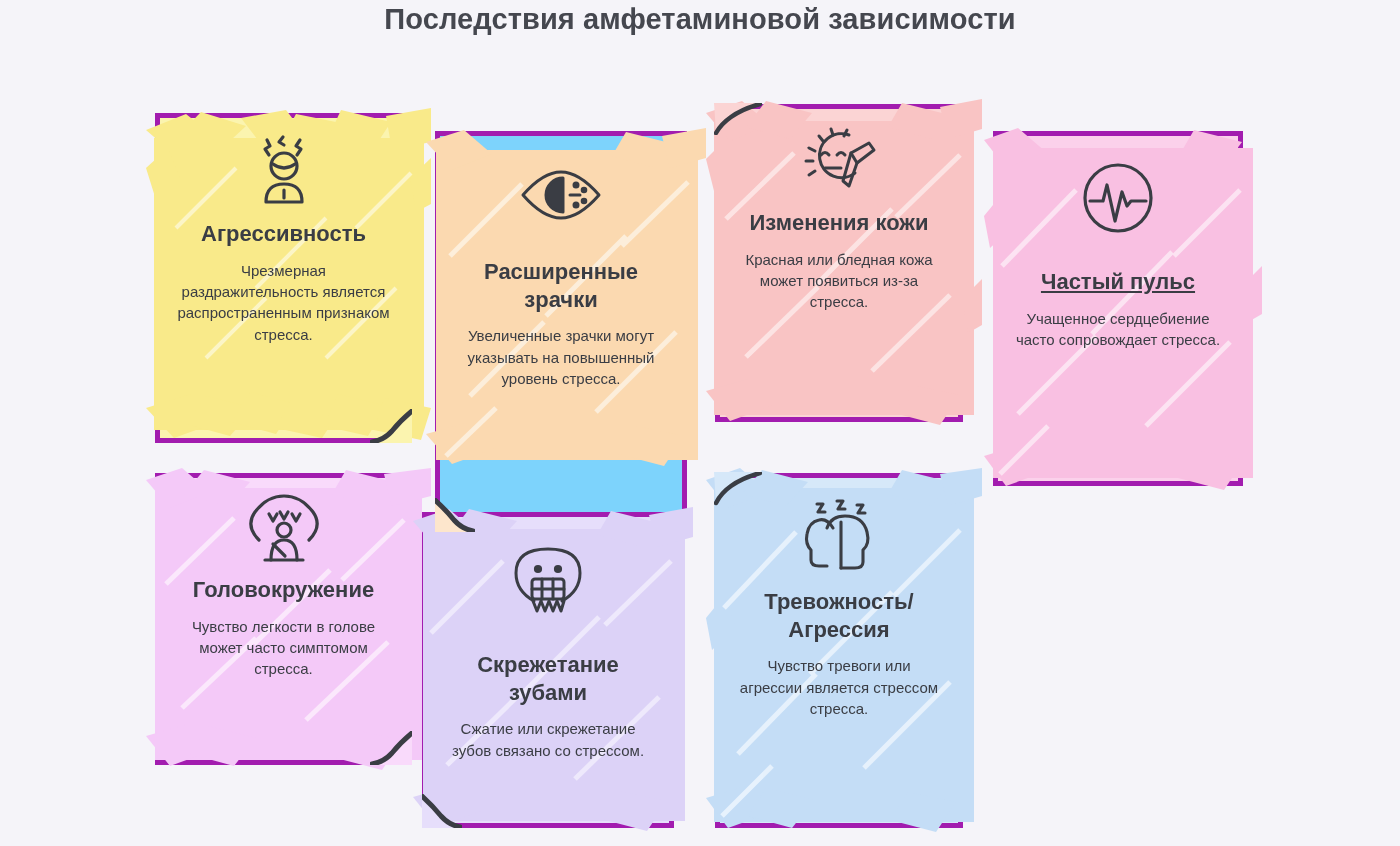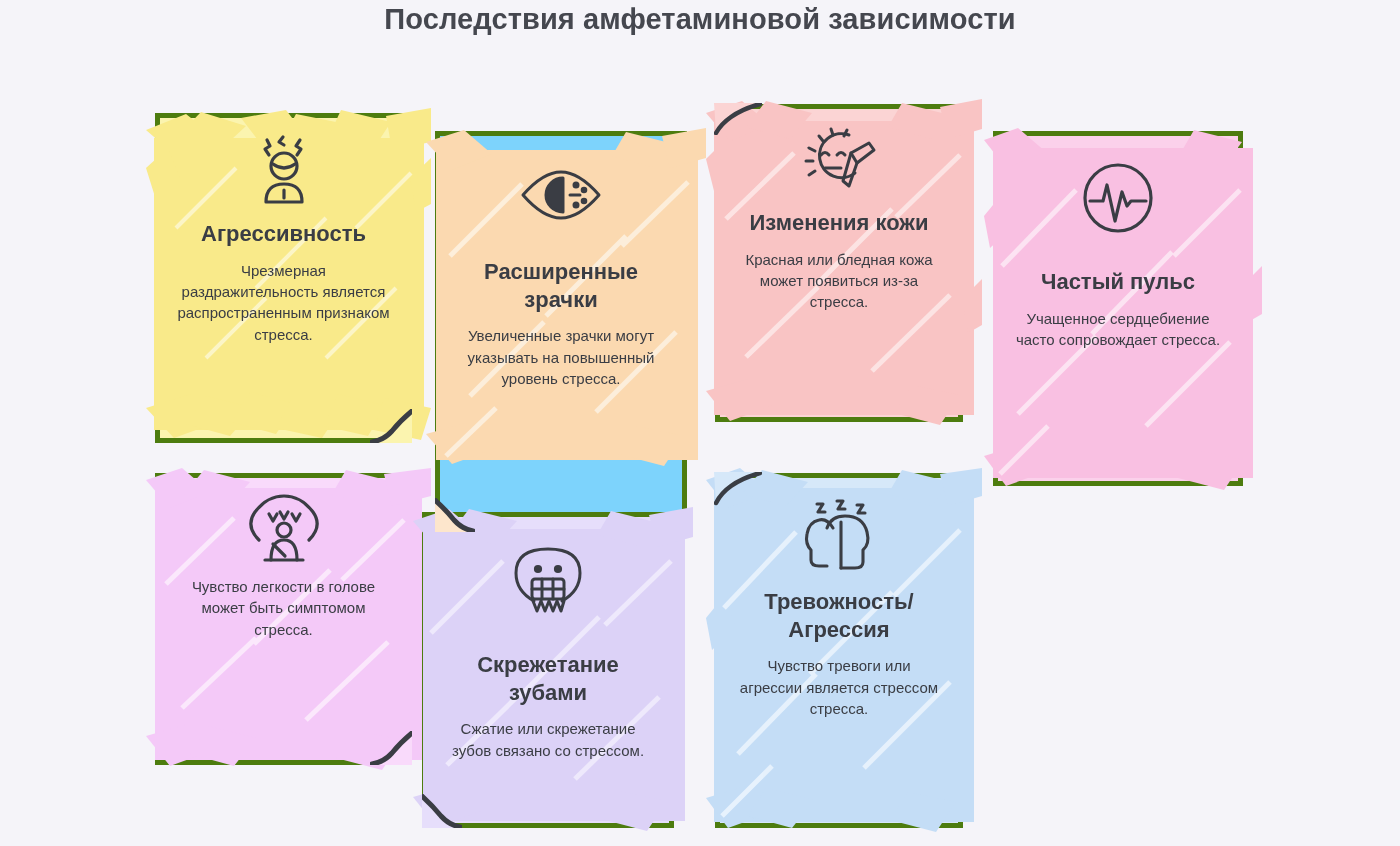--- a/index.html
+++ b/index.html
@@ -16,21 +16,21 @@
     font-weight: bold;
     color: #45474f;
     line-height: 1.32;
     padding-top: 0;
     letter-spacing: 0.1px;
   }
   #board { position: relative; width: 1400px; height: 846px; }
 
   .card {
     position: absolute;
-    border: 5px solid #4d7c0f;
+    border: 5px solid #a21caf;
     padding: 14px 16px 28px 16px;
     display: flex;
     flex-direction: column;
     align-items: center;
     overflow: visible;
   }
   .card .paint {
     position: absolute;
     left: -14px; right: -14px; top: -10px; bottom: -10px;
     z-index: 0;
@@ -240,21 +240,21 @@
         </g>
       </svg>
     </div>
     <div class="inner">
       <div class="card-icon" style="margin-top:8px;">
         <svg width="80" height="80" viewBox="0 0 80 80" fill="none" stroke="#3a3d44" stroke-width="3.2" stroke-linecap="round" stroke-linejoin="round">
           <circle cx="40" cy="40" r="33"></circle>
           <path d="M12 43 H25 L29 27 L37 63 L44 34 L49 48 L53 43 H68"></path>
         </svg>
       </div>
-      <div class="card-title" style="margin-top:20px;">Частый пульс</div>
+      <div class="card-title" style="margin-top:20px;text-decoration:underline;">Частый пульс</div>
       <div class="card-body">Учащенное сердцебиение часто сопровождает стресса.</div>
     </div>
   </div>
 
   <div class="card" style="left: 155px; top: 473px; width: 257px; height: 292px; background: rgb(249, 218, 251);">
     <div class="paint">
       <svg width="285" height="312" viewBox="0 0 285 312" preserveAspectRatio="none">
         <g fill="#f4c9f8">
           <rect x="9" y="20" width="267" height="272"></rect>
           <polygon points="0,12 36,0 64,24 24,40"></polygon>
@@ -280,21 +280,22 @@
           <path d="M18 48 Q4 34 14 20 Q26 4 43 4 Q60 4 72 20 Q82 34 68 48"></path>
           <path d="M28 22 L32 29 L36 22"></path>
           <path d="M39 20 L43 27 L47 20"></path>
           <path d="M51 22 L55 29 L59 22"></path>
           <circle cx="43" cy="38" r="7"></circle>
           <path d="M30 68 Q30 48 43 48 Q56 48 56 68"></path>
           <path d="M32 52 L44 64"></path>
           <line x1="24" y1="68" x2="62" y2="68"></line>
         </svg>
       </div>
-      <div class="card-body">Чувство легкости в голове может быть симптомом стресса.</div>
+      <div class="card-title">Головокружение</div>
+      <div class="card-body">Чувство легкости в голове может часто симптомом стресса.</div>
     </div>
     <div class="fold" style="right:-5px; bottom:-5px;">
       <svg width="42" height="34" viewBox="0 0 42 34">
         <path d="M42 0 L42 34 L0 34 Q14 30 22 20 Q30 10 42 0 Z" fill="#f9dafb"></path>
         <path d="M42 2 Q30 12 22 22 Q14 31 2 33" fill="none" stroke="#3a3d44" stroke-width="5" stroke-linecap="round"></path>
       </svg>
     </div>
   </div>
 
   <div class="card" style="left: 422px; top: 512px; width: 252px; height: 316px; background: rgb(230, 222, 251);">

